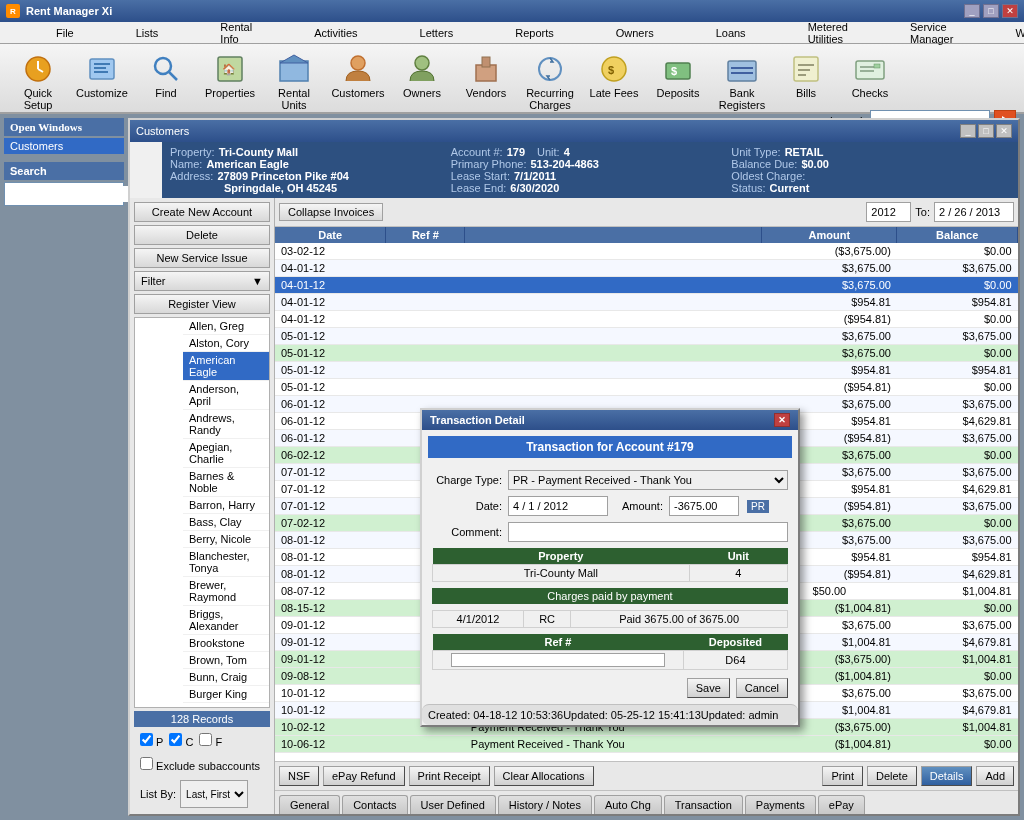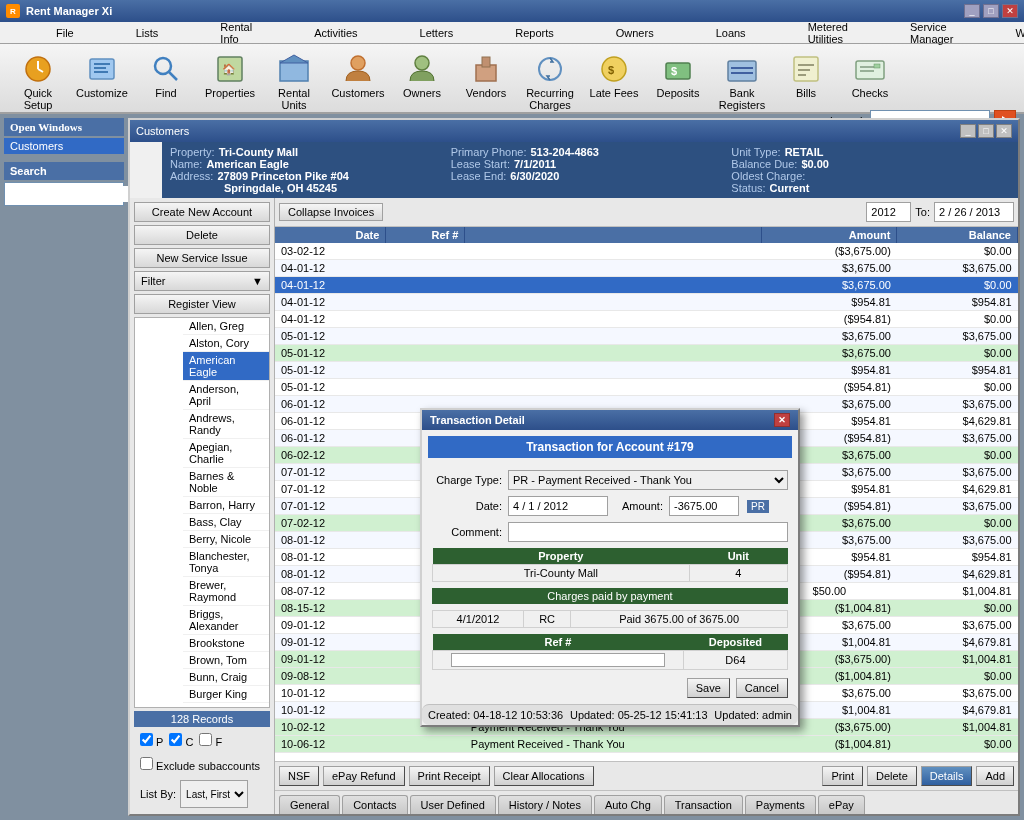--- a/index.html
+++ b/index.html
@@ -67,21 +67,21 @@
     
     .invoice-area { flex: 1; display: flex; flex-direction: column; overflow: hidden; }
     .invoice-toolbar { background: #e8e8e8; padding: 4px; display: flex; align-items: center; gap: 6px; border-bottom: 1px solid #c0c0c0; }
     .collapse-btn { background: linear-gradient(to bottom, #f5f5f5, #d8d8d8); border: 1px solid #a0a0a0; padding: 2px 8px; cursor: pointer; font-size: 11px; }
     .date-range { display: flex; align-items: center; gap: 4px; margin-left: auto; }
     .date-input { width: 60px; height: 20px; border: 1px solid #a0a0a0; padding: 1px 4px; font-size: 11px; }
 
     
     .invoice-table-wrap { flex: 1; overflow: auto; background: white; }
     .invoice-table { width: 100%; border-collapse: collapse; }
-    .invoice-table th { background: #4a6fa5; color: white; padding: 2px 6px; text-align: right; font-size: 11px; border-right: 1px solid #2d4f8a; position: sticky; top: 0; }
+    .invoice-table th { background: #4a6fa5; color: white; padding: 2px 6px; text-align: center; font-size: 11px; border-right: 1px solid #2d4f8a; position: sticky; top: 0; }
     .invoice-table td { padding: 2px 6px; font-size: 11px; border-bottom: 1px solid #e8e8e8; }
     .invoice-table tr:nth-child(even) { background: #f5f8ff; }
     .invoice-table tr.selected { background: #316ac5; color: white; }
 
     
     .invoice-bottom { background: #e8e8e8; padding: 4px; display: flex; align-items: center; gap: 4px; border-top: 1px solid #c0c0c0; }
     .action-btn { background: linear-gradient(to bottom, #f5f5f5, #d0d0d0); border: 1px outset #a0a0a0; padding: 3px 8px; cursor: pointer; font-size: 11px; }
     .action-btn.blue { background: linear-gradient(to bottom, #6090c0, #3060a0); color: white; }
 
     
@@ -93,21 +93,21 @@
     .modal-header { background: #316ac5; color: white; text-align: center; padding: 4px; font-weight: bold; font-size: 12px; margin: 6px; }
     .modal-body { padding: 6px 10px; display: flex; flex-direction: column; gap: 6px; }
     .form-row { display: flex; align-items: center; gap: 6px; }
     .form-label { width: 70px; text-align: right; font-size: 11px; }
     .form-input { flex: 1; height: 20px; border: 1px solid #a0a0a0; padding: 1px 4px; font-size: 11px; }
     .form-select { flex: 1; height: 20px; border: 1px solid #a0a0a0; font-size: 11px; }
     .modal-table { width: 100%; border-collapse: collapse; }
     .modal-table th { background: #2d6030; color: white; padding: 2px 6px; font-size: 11px; }
     .modal-table td { padding: 2px 6px; font-size: 11px; text-align: center; border: 1px solid #d0d0d0; }
     .modal-section-header { background: #2d6030; color: white; text-align: center; padding: 2px; font-size: 11px; }
-    .modal-footer { background: #e0e0e0; padding: 4px 6px; display: flex; justify-content: space-between; align-items: center; font-size: 10px; border-top: 1px solid #c0c0c0; border-radius: 7px; }
+    .modal-footer { background: #e0e0e0; padding: 4px 6px; display: flex; align-items: center; font-size: 10px; border-top: 1px solid #c0c0c0; border-radius: 7px; }
 
     
     svg { display: block; }
   </style>
 </head>
 <body>
 
 <div class="title-bar">
   <div class="title-bar-left">
     <div class="title-bar-icon">R</div>
@@ -324,20 +324,26 @@
         <div class="info-row">
           <span class="info-label">Address:</span>
           <span class="info-value">27809 Princeton Pike #04</span>
         </div>
         <div class="info-row">
           <span class="info-label" style="width:50px"></span>
           <span class="info-value">Springdale, OH  45245</span>
         </div>
       </div>
       <div>
+        <div class="info-row">
+          <span class="info-label">Account #:</span>
+          <span class="info-value">179</span>
+          <span class="info-label" style="margin-left:8px">Unit:</span>
+          <span class="info-value">4</span>
+        </div>
         <div class="info-row">
           <span class="info-label">Primary Phone:</span>
           <span class="info-value">513-204-4863</span>
         </div>
         <div class="info-row">
           <span class="info-label">Lease Start:</span>
           <span class="info-value">7/1/2011</span>
         </div>
         <div class="info-row">
           <span class="info-label">Lease End:</span>

